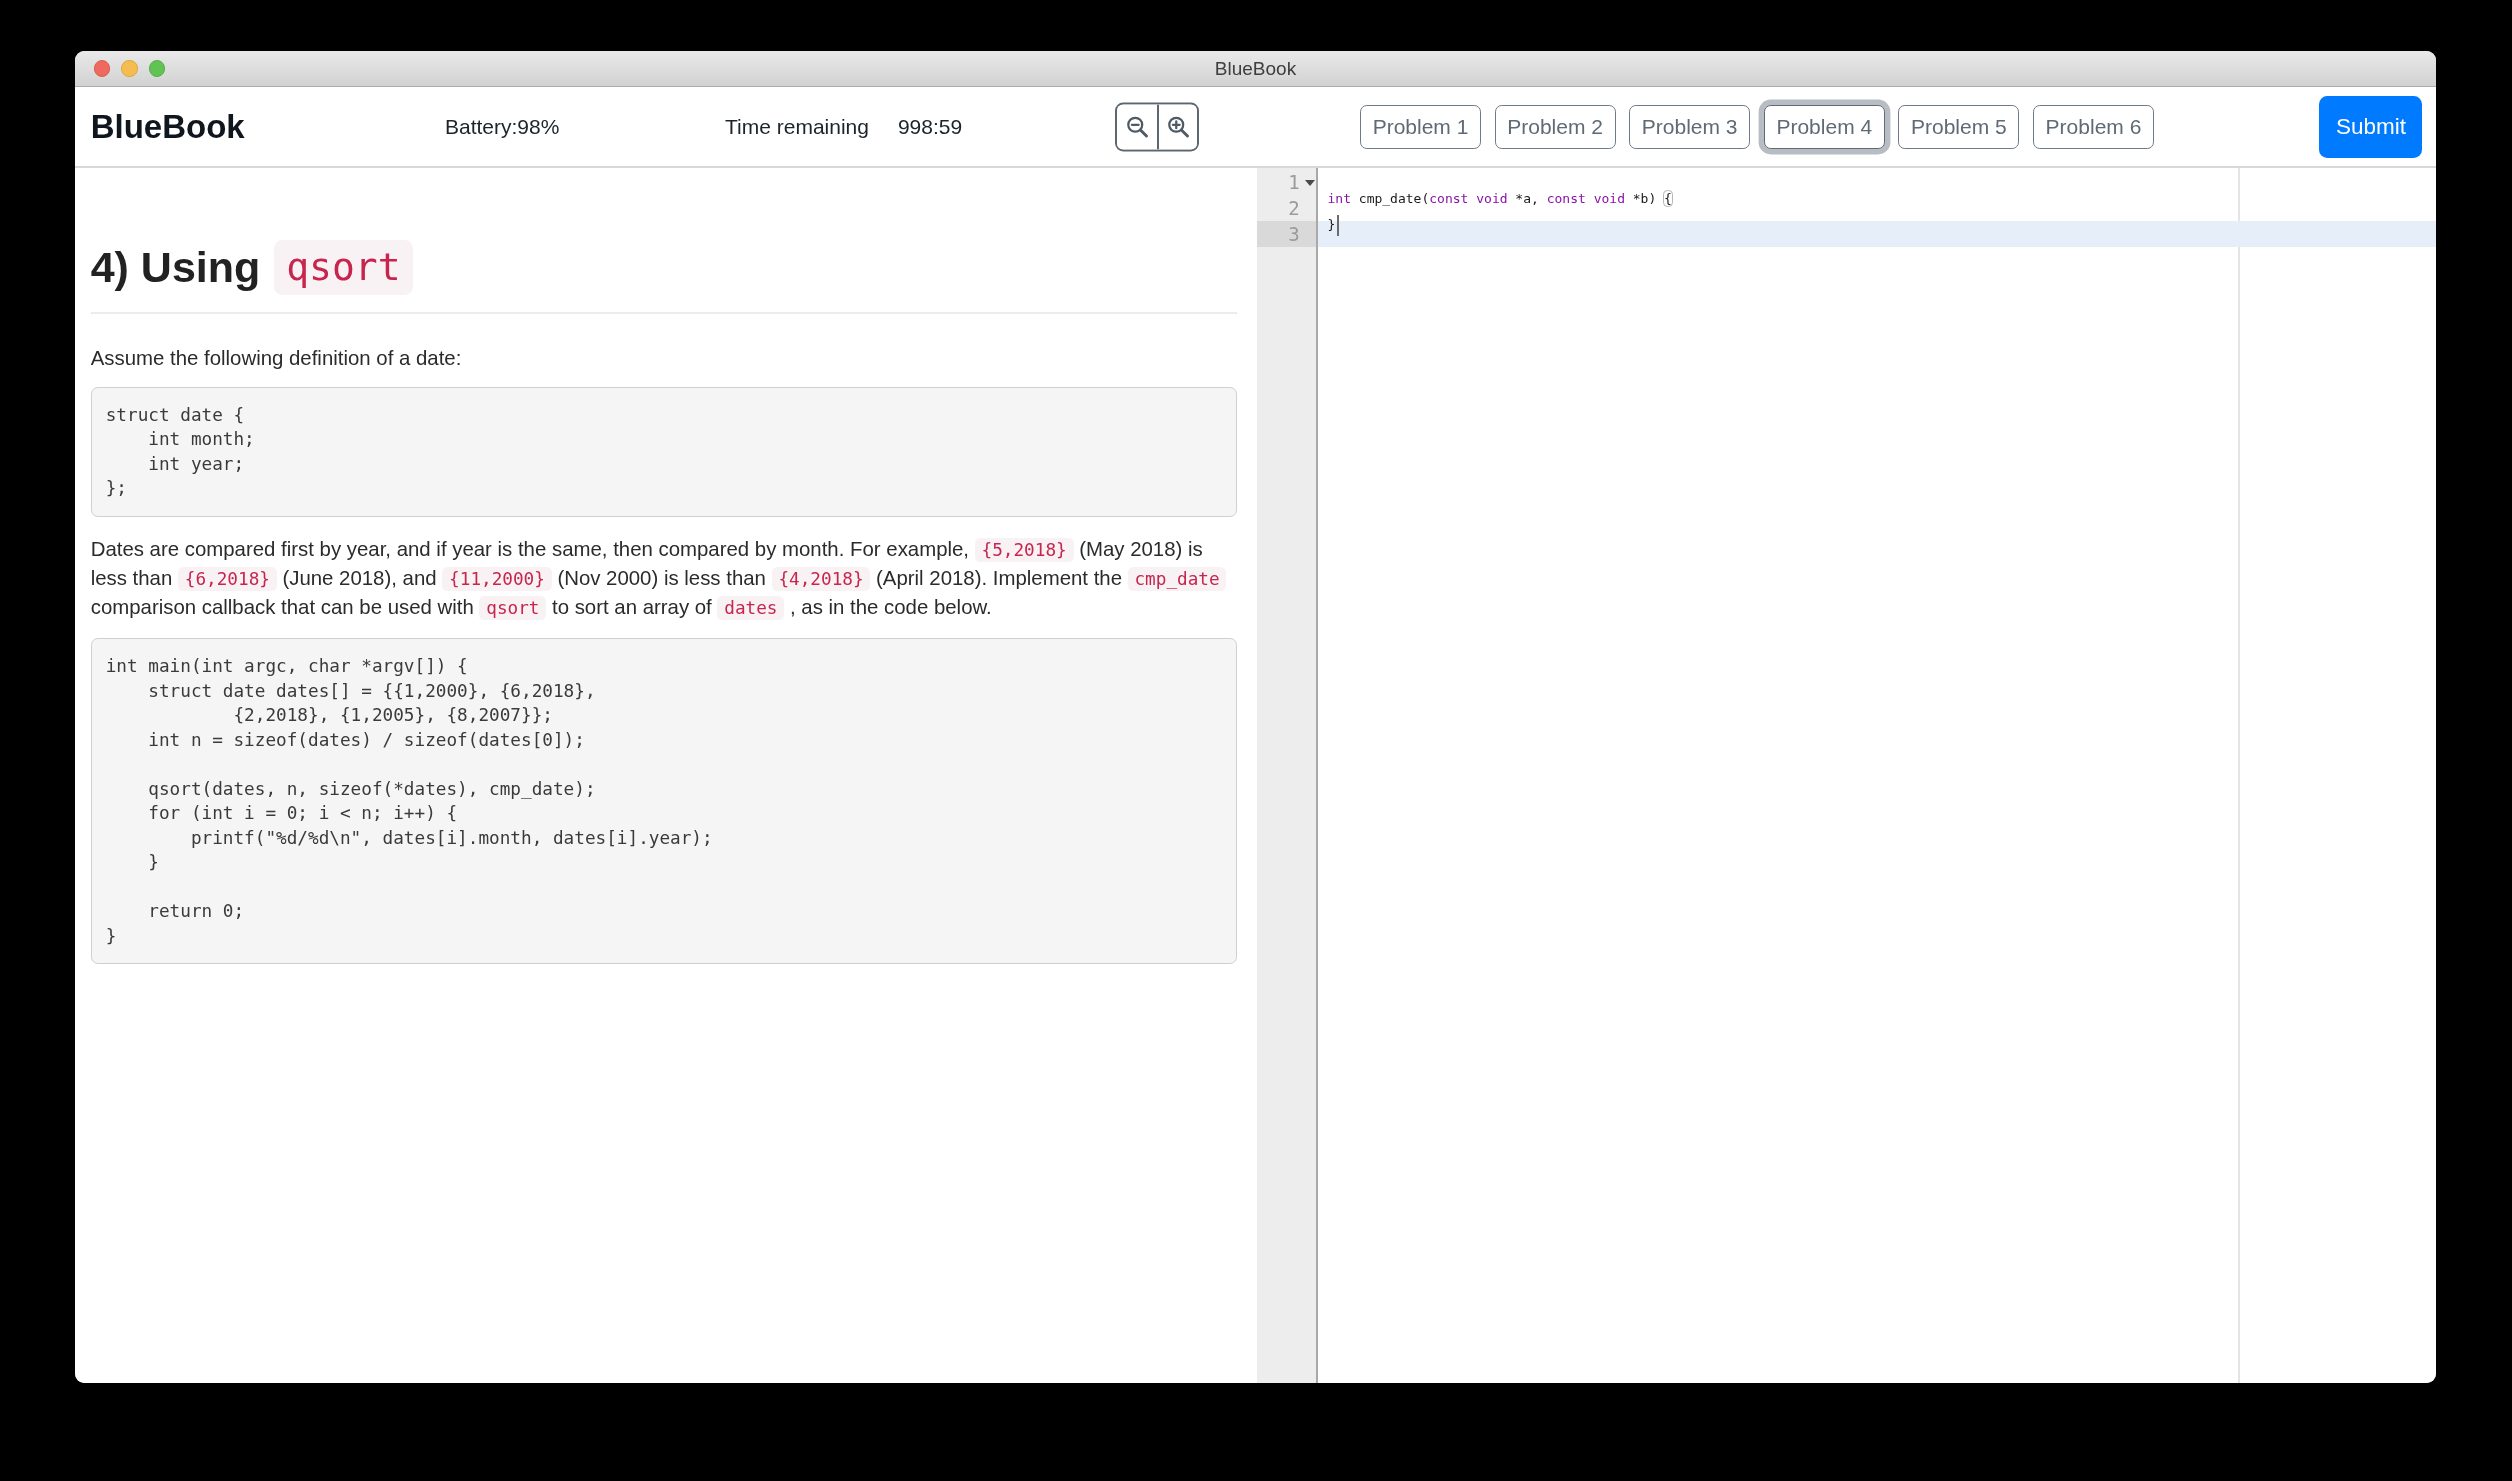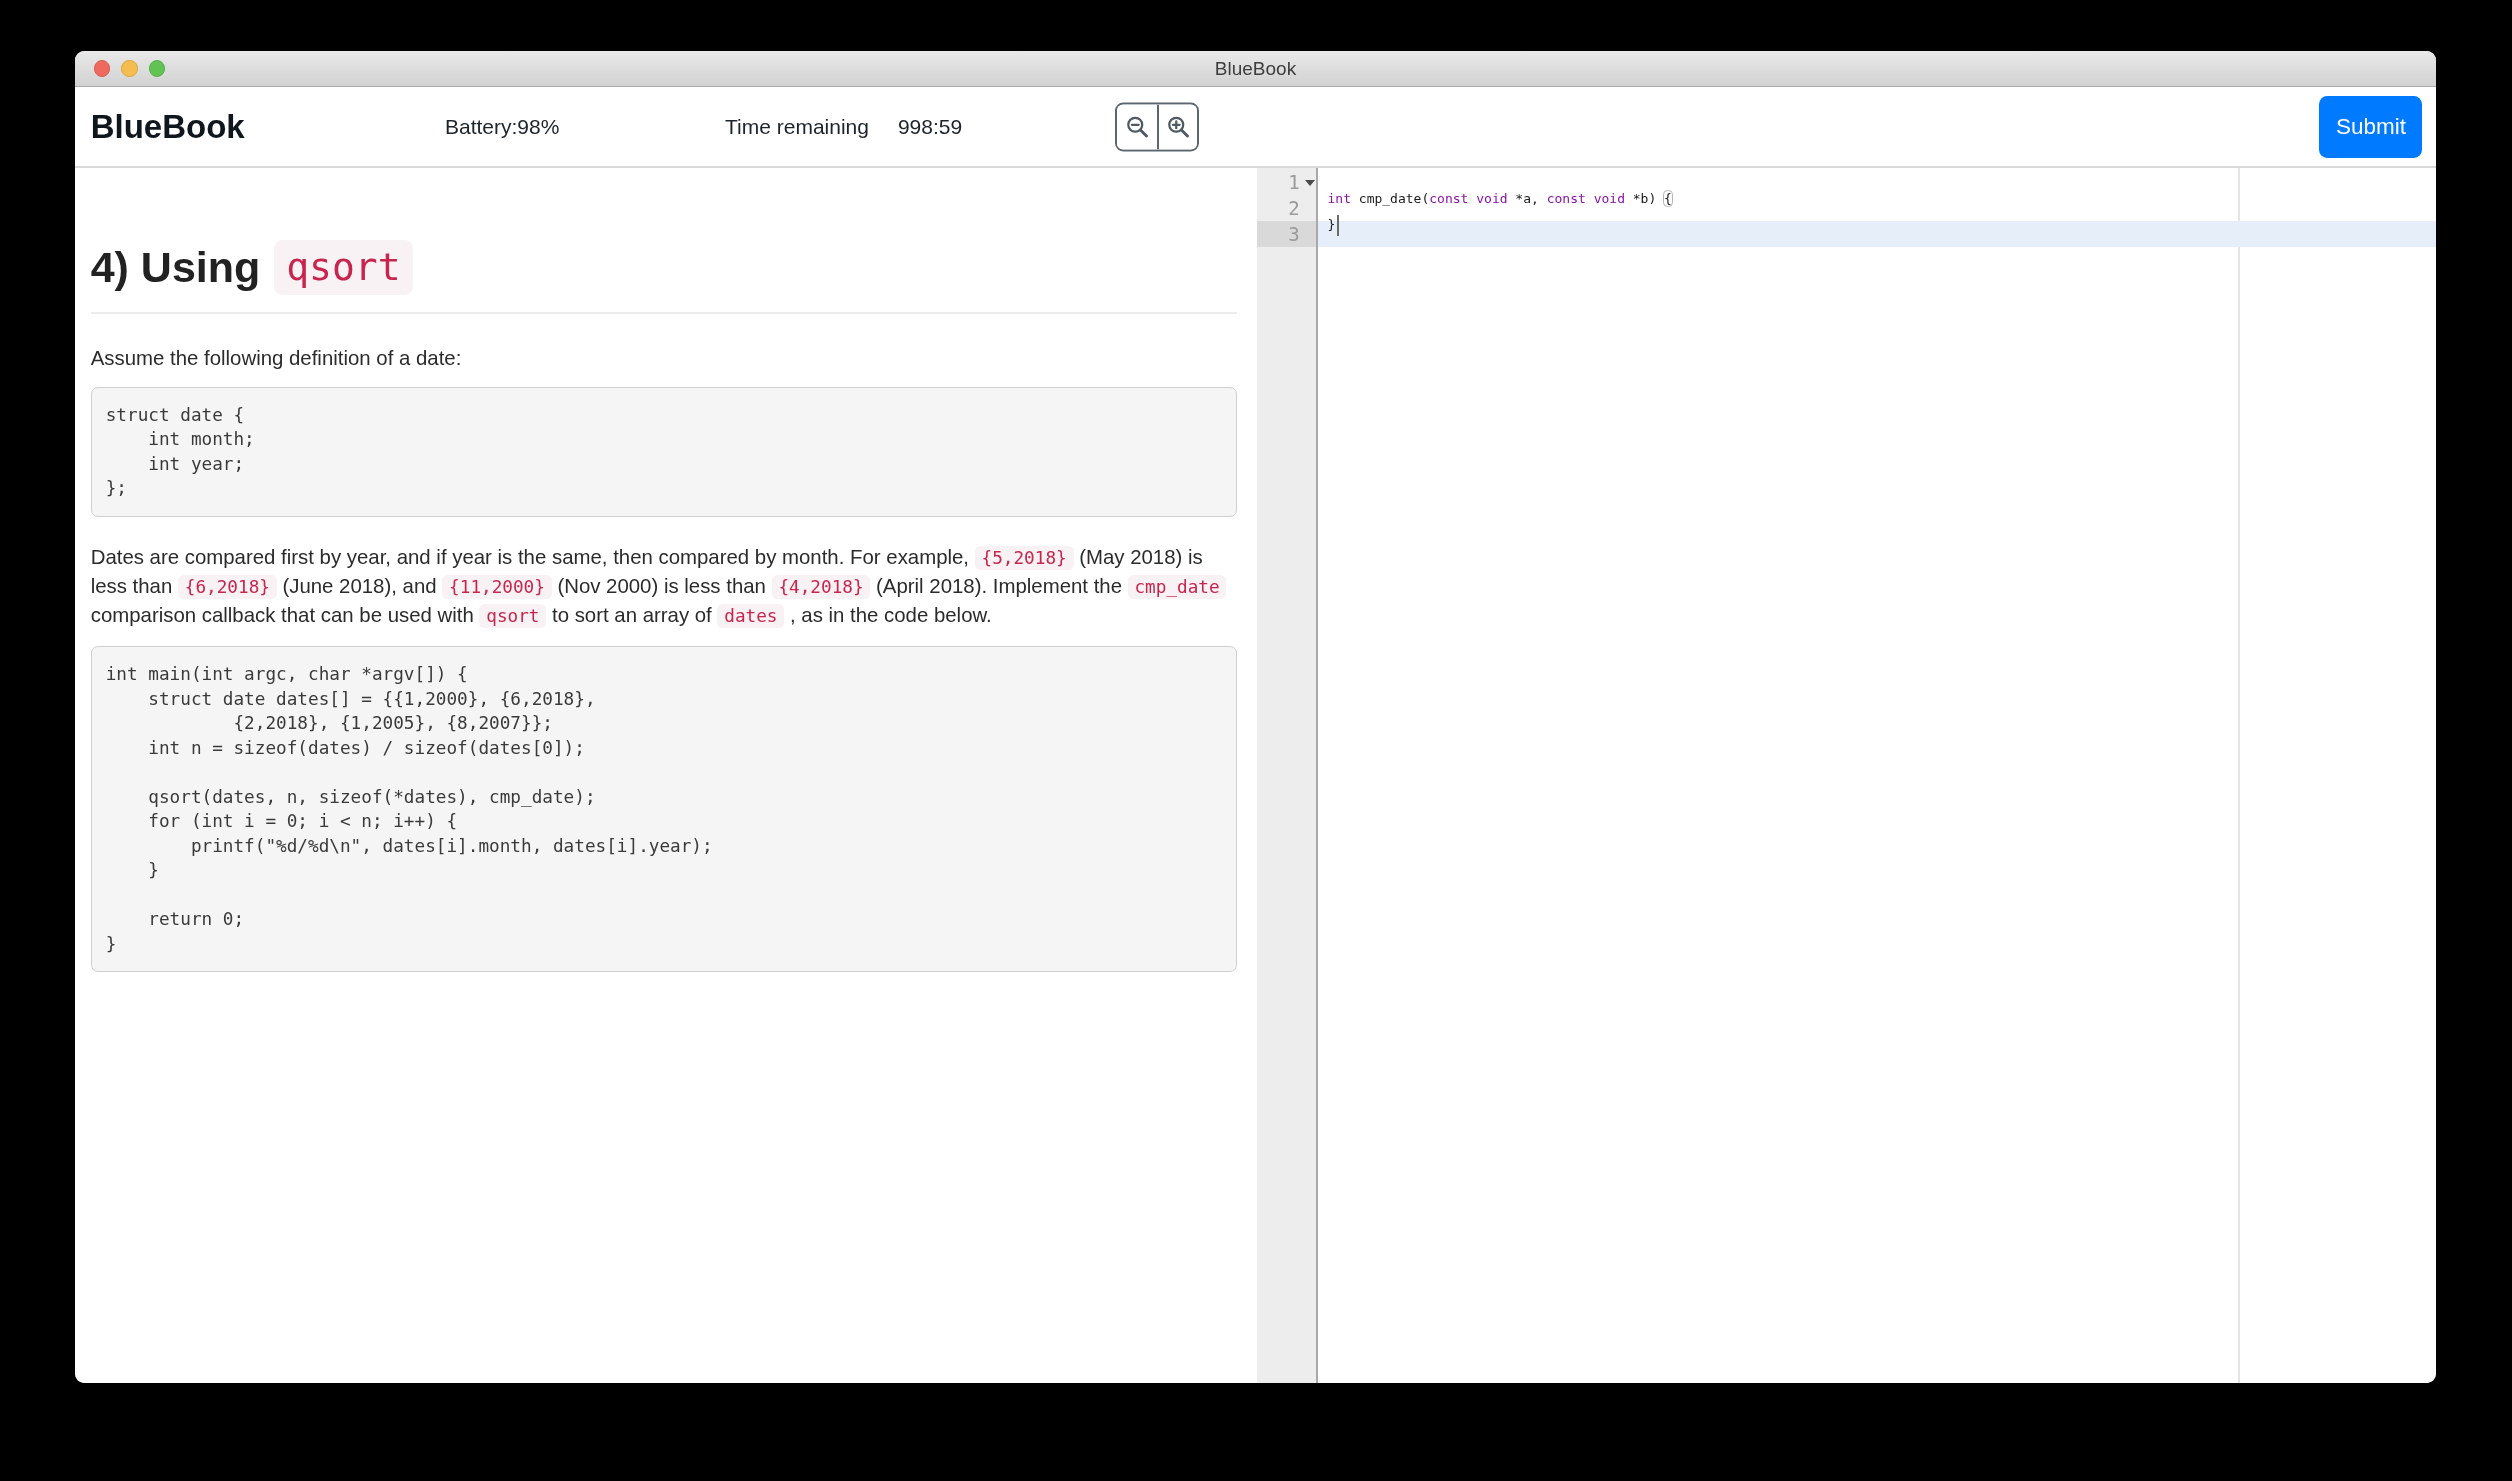--- a/index.html
+++ b/index.html
@@ -43,21 +43,21 @@
   .content{flex:1;display:flex;min-height:0;}
   .pane{width:1182px;flex:0 0 1182px;background:#fff;overflow:hidden;}
   .pane-inner{padding:0 20px 0 15.7px;}
   h1{margin-top:72px;font-size:43px;font-weight:700;color:#222;display:flex;align-items:center;gap:13.6px;}
   .chip-lg{font-family:"DejaVu Sans Mono",monospace;font-weight:400;font-size:38px;color:var(--inline-code-text);
     background:var(--inline-code-bg);padding:5.4px 12.3px;border-radius:8.2px;}
   hr{border:none;border-top:2px solid #ececec;margin-top:17.7px;}
   .intro{margin-top:33px;font-size:20.4px;color:#2b2b2b;}
   pre.block{margin-top:16.3px;background:#f5f5f5;border:1.4px solid #cfcfcf;border-radius:6.8px;
     padding:15px 14px;font-family:"DejaVu Sans Mono",monospace;font-size:17.7px;line-height:24.5px;color:#3a3a3a;}
-  .para{margin-top:26px;font-size:20.4px;line-height:28px;color:#2b2b2b;}
+  .para{margin-top:18px;font-size:20.4px;line-height:28px;color:#2b2b2b;}
   .chip{font-family:"DejaVu Sans Mono",monospace;font-size:17.7px;color:var(--inline-code-text);
     background:var(--inline-code-bg);padding:2px 6.8px;border-radius:5.4px;}
   
   .editor{flex:1;display:flex;background:#fff;position:relative;min-width:0;}
   .gutter{width:61px;flex:0 0 61px;background:var(--gutter-bg);border-right:2px solid #a9a9a9;
     padding-top:1.4px;font-family:"DejaVu Sans Mono",monospace;font-size:19px;color:#9b9b9b;}
   .gcell{height:26px;line-height:26px;text-align:right;padding-right:16.3px;position:relative;}
   .gcell.act{background:var(--gutter-active-bg);}
   .fold{position:absolute;right:1.4px;top:10.2px;width:0;height:0;border-left:5.4px solid transparent;
     border-right:5.4px solid transparent;border-top:6.8px solid #4a4a4a;}
@@ -103,20 +103,28 @@
       </button>
       <button class="zbtn">
         <svg width="27" height="27" viewBox="0 0 24 24" fill="none" stroke="#4e5a64" stroke-width="2" stroke-linecap="round">
           <circle cx="10" cy="10" r="6.2"></circle>
           <line x1="14.6" y1="14.6" x2="20" y2="20" stroke-width="2.6"></line>
           <line x1="7" y1="10" x2="13" y2="10"></line>
           <line x1="10" y1="7" x2="10" y2="13"></line>
         </svg>
       </button>
     </div>
+    <div class="problems">
+        <button class="pbtn">Problem 1</button>
+        <button class="pbtn">Problem 2</button>
+        <button class="pbtn">Problem 3</button>
+        <button class="pbtn sel">Problem 4</button>
+        <button class="pbtn">Problem 5</button>
+        <button class="pbtn">Problem 6</button>
+      </div>
     <button class="submit">Submit</button>
   </div>
 
   <div class="content">
 
     <div class="pane">
       <div class="pane-inner">
         <h1>
           <span>4) Using</span>
           <code class="chip-lg">qsort</code>

